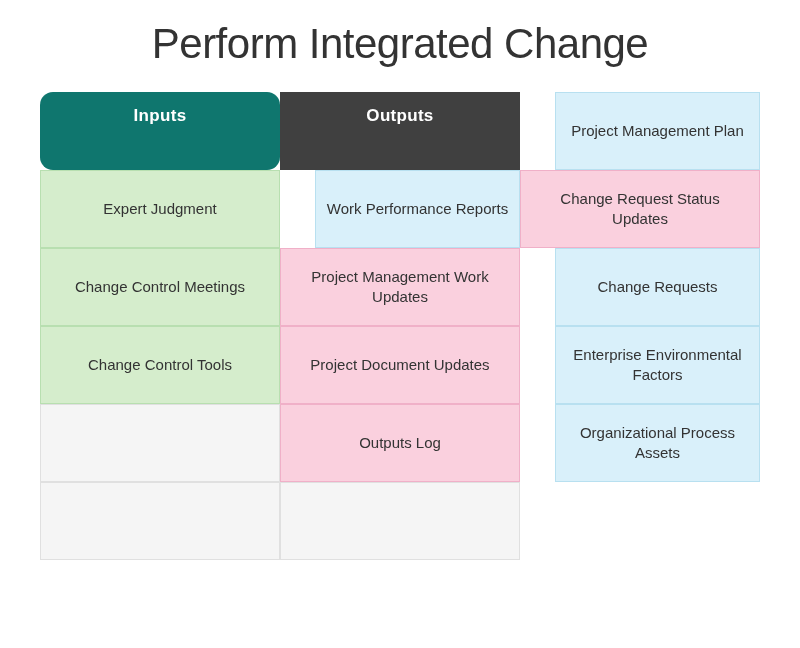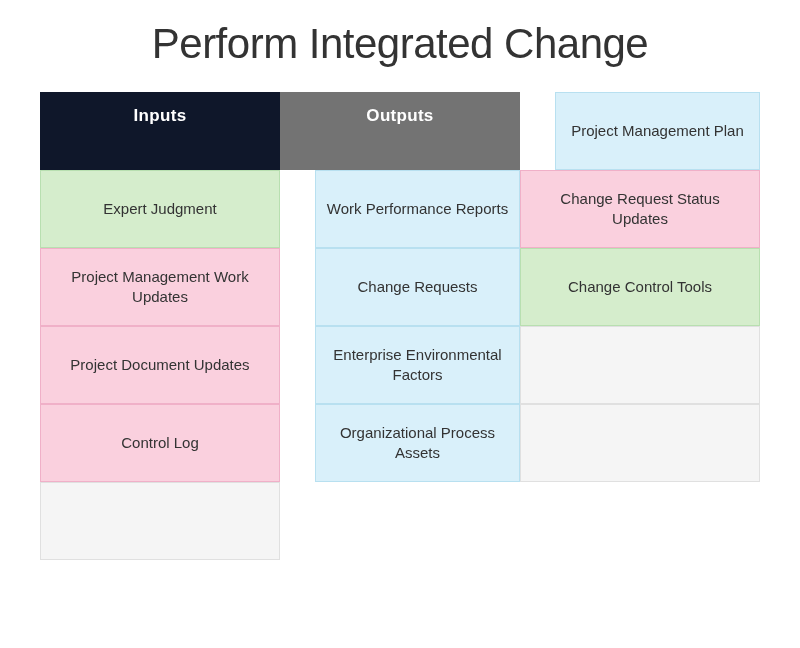--- a/index.html
+++ b/index.html
@@ -35,23 +35,23 @@
 
     .header-cell {
       padding: 14px 10px;
       text-align: center;
       font-size: 17px;
       font-weight: 600;
       color: #ffffff;
       letter-spacing: 0.3px;
     }
 
-    .header-inputs { background-color: #0f172a; }
+    .header-inputs { background-color: #0f766e; border-radius: 13px; }
     .header-tools  { background-color: #5cb85c; }
-    .header-outputs { background-color: #737373; }
+    .header-outputs { background-color: #404040; }
 
     .data-cell {
       padding: 16px 10px;
       text-align: center;
       font-size: 15px;
       color: #333333;
       border: 1px solid #e0e0e0;
       display: flex;
       align-items: center;
       justify-content: center;
@@ -74,27 +74,28 @@
 <div class="grid">
 
   <div class="header-cell header-inputs">Inputs</div>
   <div class="header-cell header-outputs">Outputs</div>
 
   <div class="data-cell cell-inputs">Project Management Plan</div>
   <div class="data-cell cell-tools">Expert Judgment</div>
   <div class="data-cell cell-inputs">Work Performance Reports</div>
 
   <div class="data-cell cell-outputs">Change Request Status Updates</div>
+  <div class="data-cell cell-tools">Change Control Meetings</div>
   <div class="data-cell cell-outputs">Project Management Work Updates</div>
 
   <div class="data-cell cell-inputs">Change Requests</div>
   <div class="data-cell cell-tools">Change Control Tools</div>
   <div class="data-cell cell-outputs">Project Document Updates</div>
 
   <div class="data-cell cell-inputs">Enterprise Environmental Factors</div>
   <div class="data-cell cell-empty"></div>
-  <div class="data-cell cell-outputs">Control Log</div>
+  <div class="data-cell cell-outputs">Outputs Log</div>
 
   <div class="data-cell cell-inputs">Organizational Process Assets</div>
   <div class="data-cell cell-empty"></div>
   <div class="data-cell cell-empty"></div>
 
 </div>
 
 </body></html>

